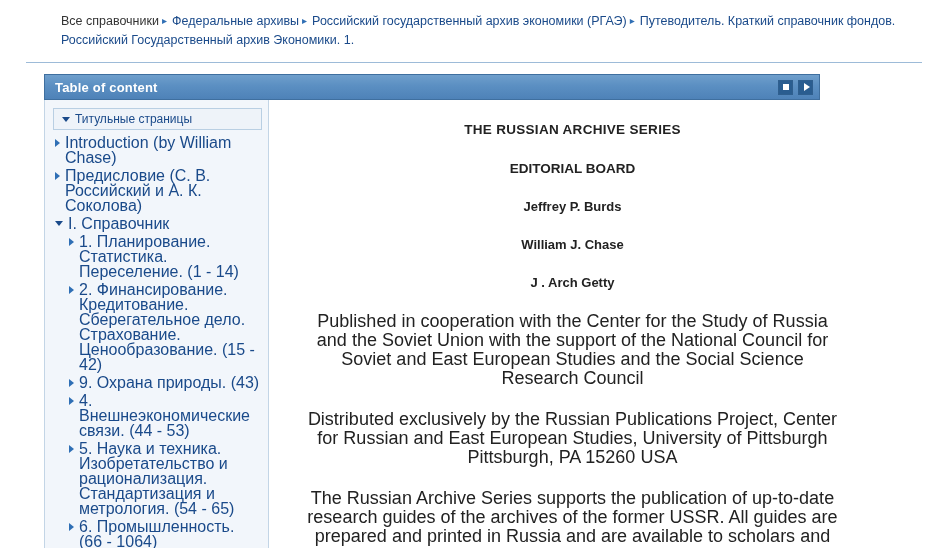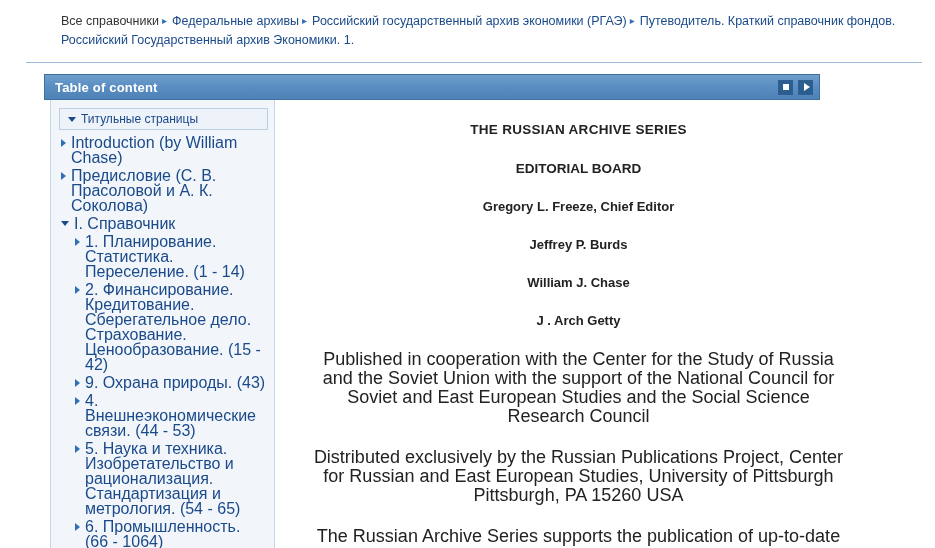--- a/index.html
+++ b/index.html
@@ -98,21 +98,21 @@
   .bar-btn .tri {
     width: 0; height: 0;
     border-left: 6px solid #ffffff;
     border-top: 4px solid transparent;
     border-bottom: 4px solid transparent;
     margin-left: 2px;
   }
   
   .content {
     position: absolute;
-    left: 50px;
+    left: 44px;
     top: 100px;
     width: 838px;
     bottom: 0;
     display: flex;
   }
   .sidebar {
     width: 225px;
     background: #f2f6fb;
     border-right: 1px solid #c3d5e6;
     border-left: 1px solid #c3d5e6;
@@ -224,21 +224,21 @@
         <span class="caret-down"></span>
         <span class="lbl">Титульные страницы</span>
       </div>
 
       <div class="toc-item level1">
         <span class="caret-right"></span>
         <span class="lbl">Introduction (by William Chase)</span>
       </div>
       <div class="toc-item level1">
         <span class="caret-right"></span>
-        <span class="lbl">Предисловие (С. В. Прасоловой и А. К. Соколова)</span>
+        <span class="lbl">Предисловие (С. В. Российский и А. К. Соколова)</span>
       </div>
       <div class="toc-item level1">
         <span class="caret-down"></span>
         <span class="lbl">I. Справочник</span>
       </div>
       <div class="toc-item level2">
         <span class="caret-right"></span>
         <span class="lbl">1. Планирование. Статистика. Переселение. (1 - 14)</span>
       </div>
       <div class="toc-item level2">
@@ -263,21 +263,20 @@
       </div>
       <div class="toc-item level2">
         <span class="caret-right"></span>
         <span class="lbl">7. Сельское хозяйство. (1065</span>
       </div>
     </div>
 
     <div class="doc">
       <div class="hdr1">THE RUSSIAN ARCHIVE SERIES</div>
       <div class="hdr2">EDITORIAL BOARD</div>
-      <div class="name">Gregory L. Freeze, Chief Editor</div>
       <div class="name">Jeffrey P. Burds</div>
       <div class="name">William J. Chase</div>
       <div class="name">J . Arch Getty</div>
       <p>Published in cooperation with the Center for the Study of Russia and the Soviet Union with the support of the National Council for Soviet and East European Studies and the Social Science Research Council</p>
       <p>Distributed exclusively by the Russian Publications Project, Center for Russian and East European Studies, University of Pittsburgh Pittsburgh, PA 15260 USA</p>
       <p>The Russian Archive Series supports the publication of up-to-date research guides of the archives of the former USSR. All guides are prepared and printed in Russia and are available to scholars and institutions in the former USSR. Proceeds from sales of each guide go to the relevant archive.</p>
 
     </div>
 
   </div>

